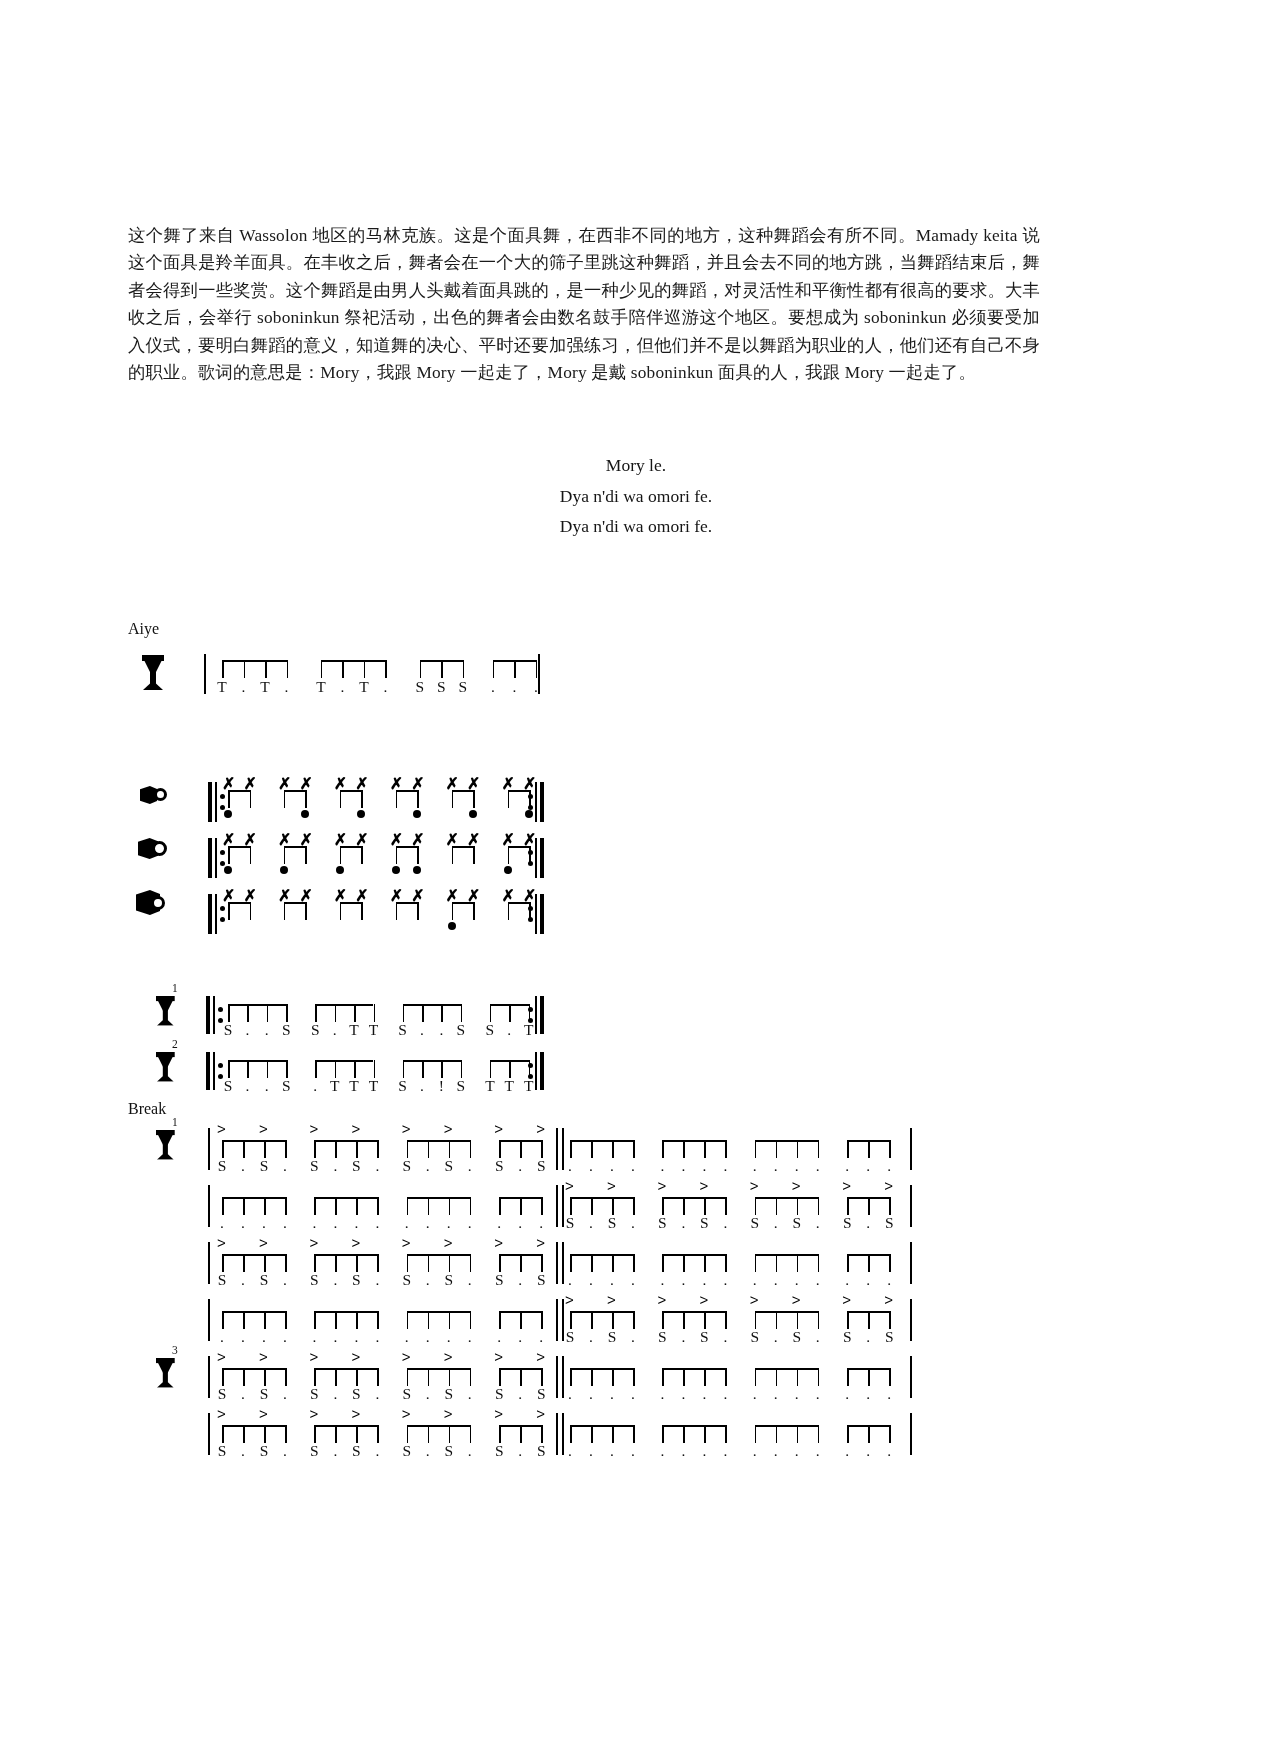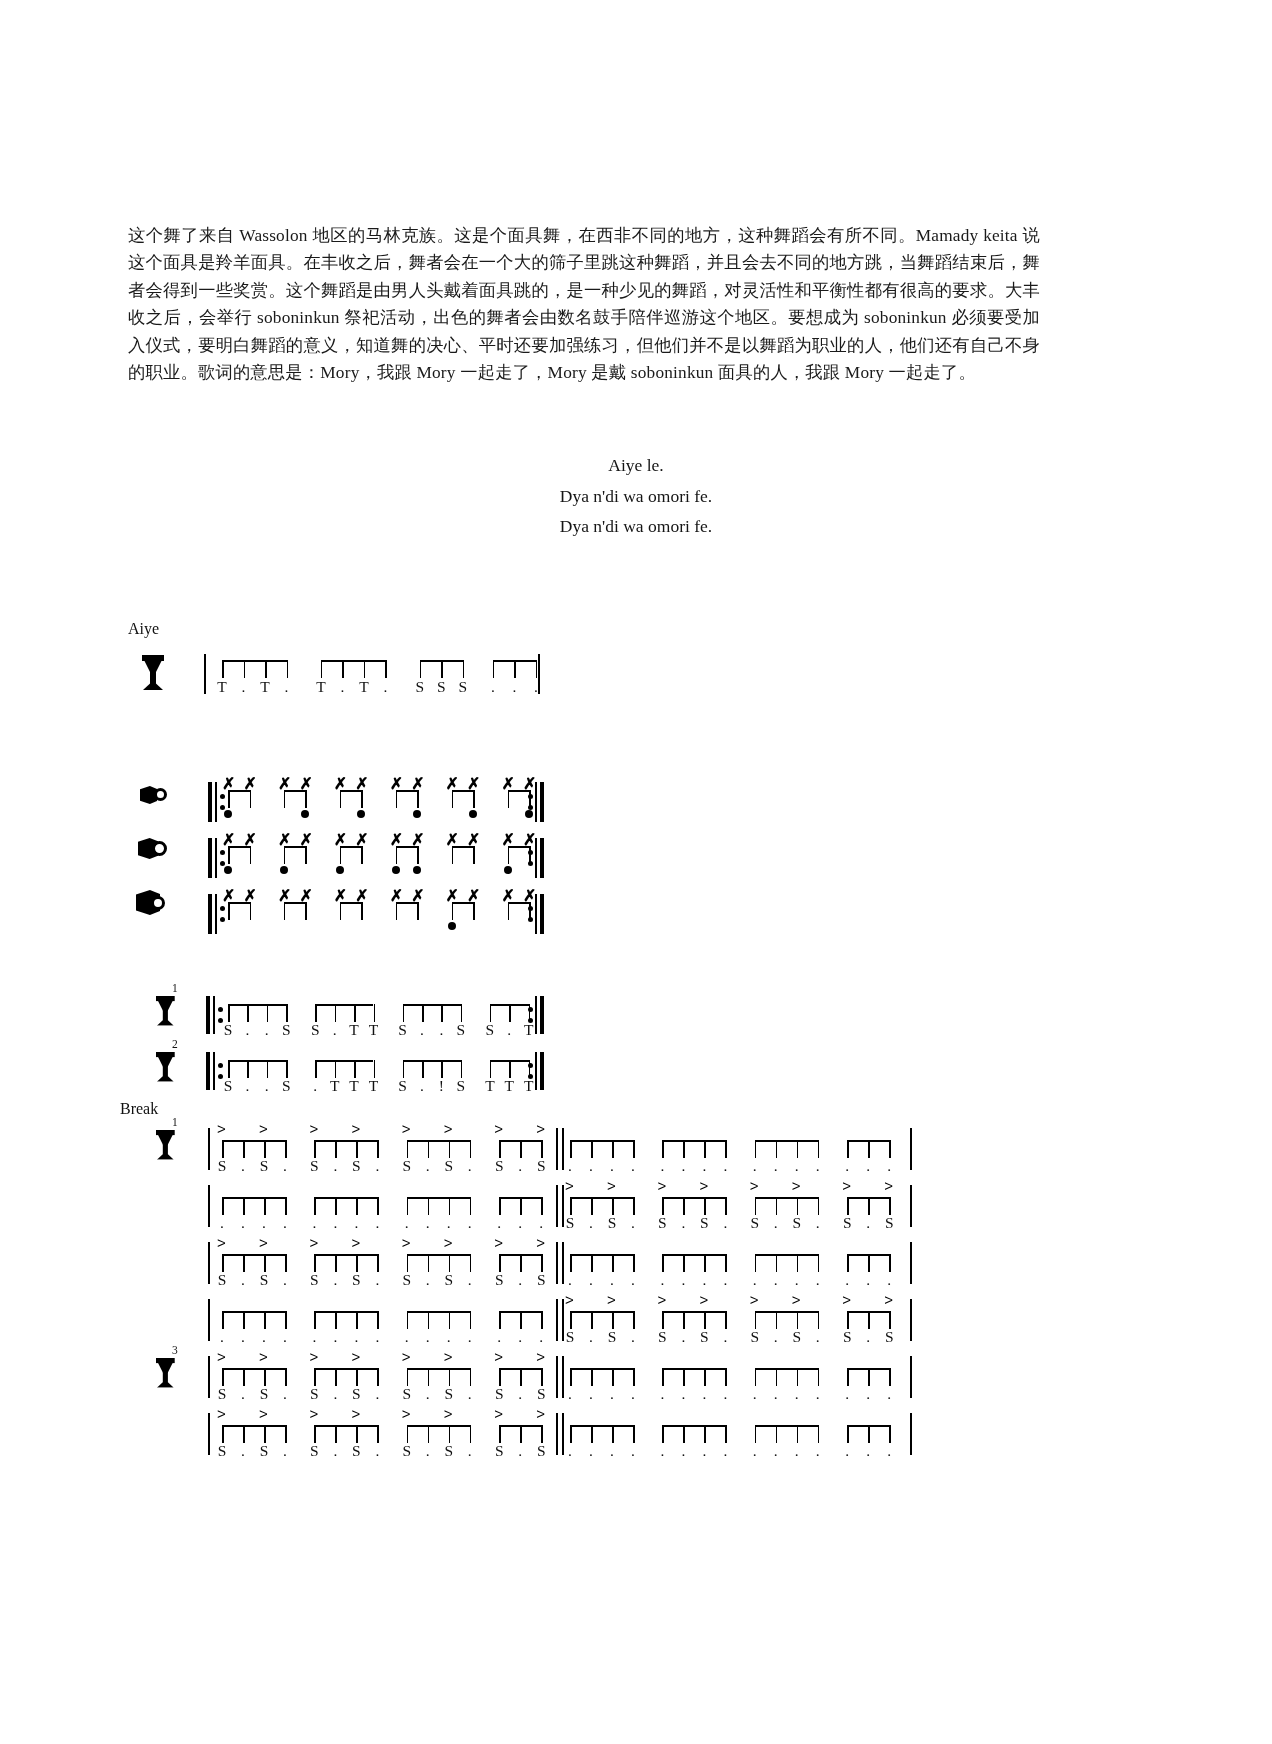--- a/index.html
+++ b/index.html
@@ -153,27 +153,27 @@
 </style>
 </head>
 <body>
 
 <div class="page">
 
 
   <div class="body-par">这个舞了来自 Wassolon 地区的马林克族。这是个面具舞，在西非不同的地方，这种舞蹈会有所不同。Mamady keita 说这个面具是羚羊面具。在丰收之后，舞者会在一个大的筛子里跳这种舞蹈，并且会去不同的地方跳，当舞蹈结束后，舞者会得到一些奖赏。这个舞蹈是由男人头戴着面具跳的，是一种少见的舞蹈，对灵活性和平衡性都有很高的要求。大丰收之后，会举行 soboninkun 祭祀活动，出色的舞者会由数名鼓手陪伴巡游这个地区。要想成为 soboninkun 必须要受加入仪式，要明白舞蹈的意义，知道舞的决心、平时还要加强练习，但他们并不是以舞蹈为职业的人，他们还有自己不身的职业。歌词的意思是：Mory，我跟 Mory 一起走了，Mory 是戴 soboninkun 面具的人，我跟 Mory 一起走了。</div>
 
   <div class="lyrics">
-    <div>Aiye le.</div>
+    <div>Mory le.</div>
     <div>Dya n'di wa omori fe.</div>
     <div>Dya n'di wa omori fe.</div>
   </div>
 
   <div class="seclabel" style="left:128px; top:620px;">Aiye</div>
-  <div class="seclabel" style="left:120px; top:1100px;">Break</div>
+  <div class="seclabel" style="left:128px; top:1100px;">Break</div>
 
   <div id="notation-root">
       <div class="inst" style="left:142px; top:655px; transform:scale(1); transform-origin:left top;">
         <div class="djembe">
           <div class="head"></div>
           <div class="bowl"></div>
           <div class="stem"></div>
           <div class="foot"></div>
         </div>
       </div>

